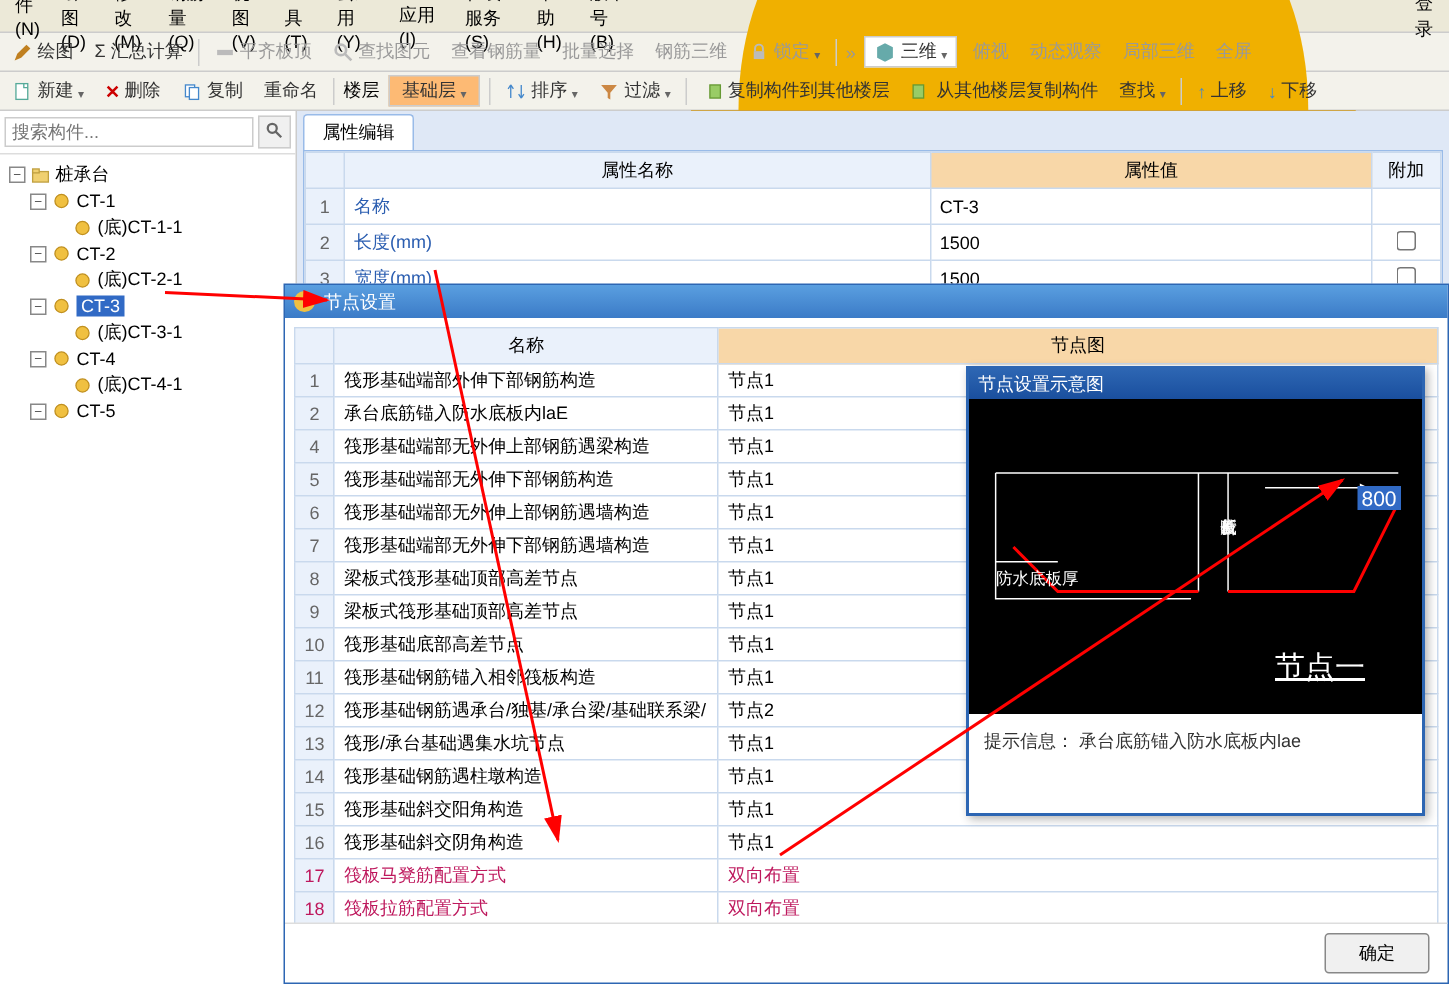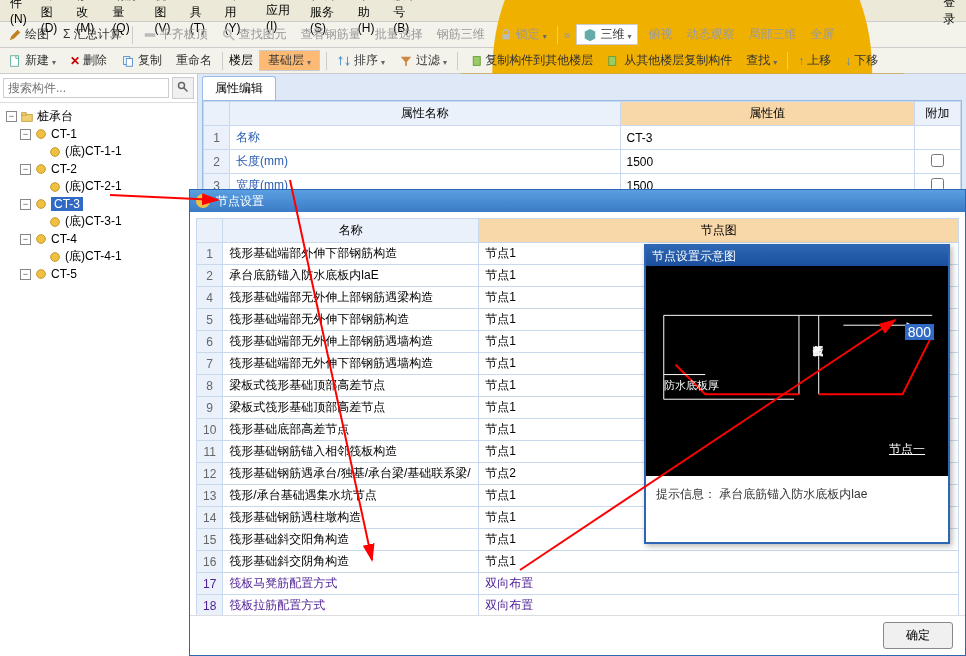--- a/index.html
+++ b/index.html
@@ -49,30 +49,30 @@
 .dlg-title .cic { width: 14px; height: 14px; background: #f0c040; border-radius: 7px; display: inline-block; }
 .dlg-body { padding: 6px; height: calc(100% - 22px - 40px); overflow: auto; }
 .dlg-foot { height: 40px; display: flex; align-items: center; justify-content: flex-end; padding: 0 12px; border-top: 1px solid #ddd; }
 .dlg-foot button { padding: 4px 22px; border: 1px solid #888; background: #f0f0f0; border-radius: 3px; }
 
 .ngrid table { width: 100%; border-collapse: collapse; }
 .ngrid th { background: #eaf1fb; border: 1px solid #c9d9ed; padding: 3px; text-align: center; font-weight: normal; }
 .ngrid th.imgcol { background: #f8d7a8; }
 .ngrid td { border: 1px solid #c9d9ed; padding: 2px 6px; }
 .ngrid td.rn { background: #eaf1fb; text-align: center; width: 26px; color: #666; }
-.ngrid tr.dis td { color: #4c1d95; }
+.ngrid tr.dis td { color: #be185d; }
 
 .diagram { position: absolute; left: 644px; top: 244px; width: 306px; height: 300px; border: 2px solid #2d66b3; background: #fff; box-shadow: 2px 2px 6px rgba(0,0,0,0.3); }
 .diagram-title { height: 20px; background: linear-gradient(#2d66b3,#1a4f9e); color: #fff; padding: 2px 6px; }
 .diagram-canvas { background: #000; height: 210px; position: relative; color: #fff; }
 .diagram-canvas .topt { position: absolute; top: 12px; width: 100%; text-align: center; }
 .diagram-canvas .val { position: absolute; top: 58px; right: 14px; background: #316ac5; color: #fff; padding: 0 3px; font-size: 14px; }
 .diagram-canvas .lbl1 { position: absolute; top: 112px; left: 18px; font-size: 11px; }
 .diagram-canvas .vtx { position: absolute; top: 70px; left: 164px; writing-mode: vertical-rl; font-size: 11px; }
-.diagram-canvas .nodelbl { position: absolute; bottom: 18px; right: 23px; font-size: 12px; text-decoration: underline; }
+.diagram-canvas .nodelbl { position: absolute; bottom: 18px; right: 38px; font-size: 20px; text-decoration: underline; }
 .diagram-canvas svg { position: absolute; inset: 0; }
 .diagram-hint { padding: 10px; color: #333; }
 
 .arrows { position: absolute; inset: 0; pointer-events: none; z-index: 50; }
 </style>
 </head>
 <body>
 
 <div class="menubar">
   <span>件(N)</span>

